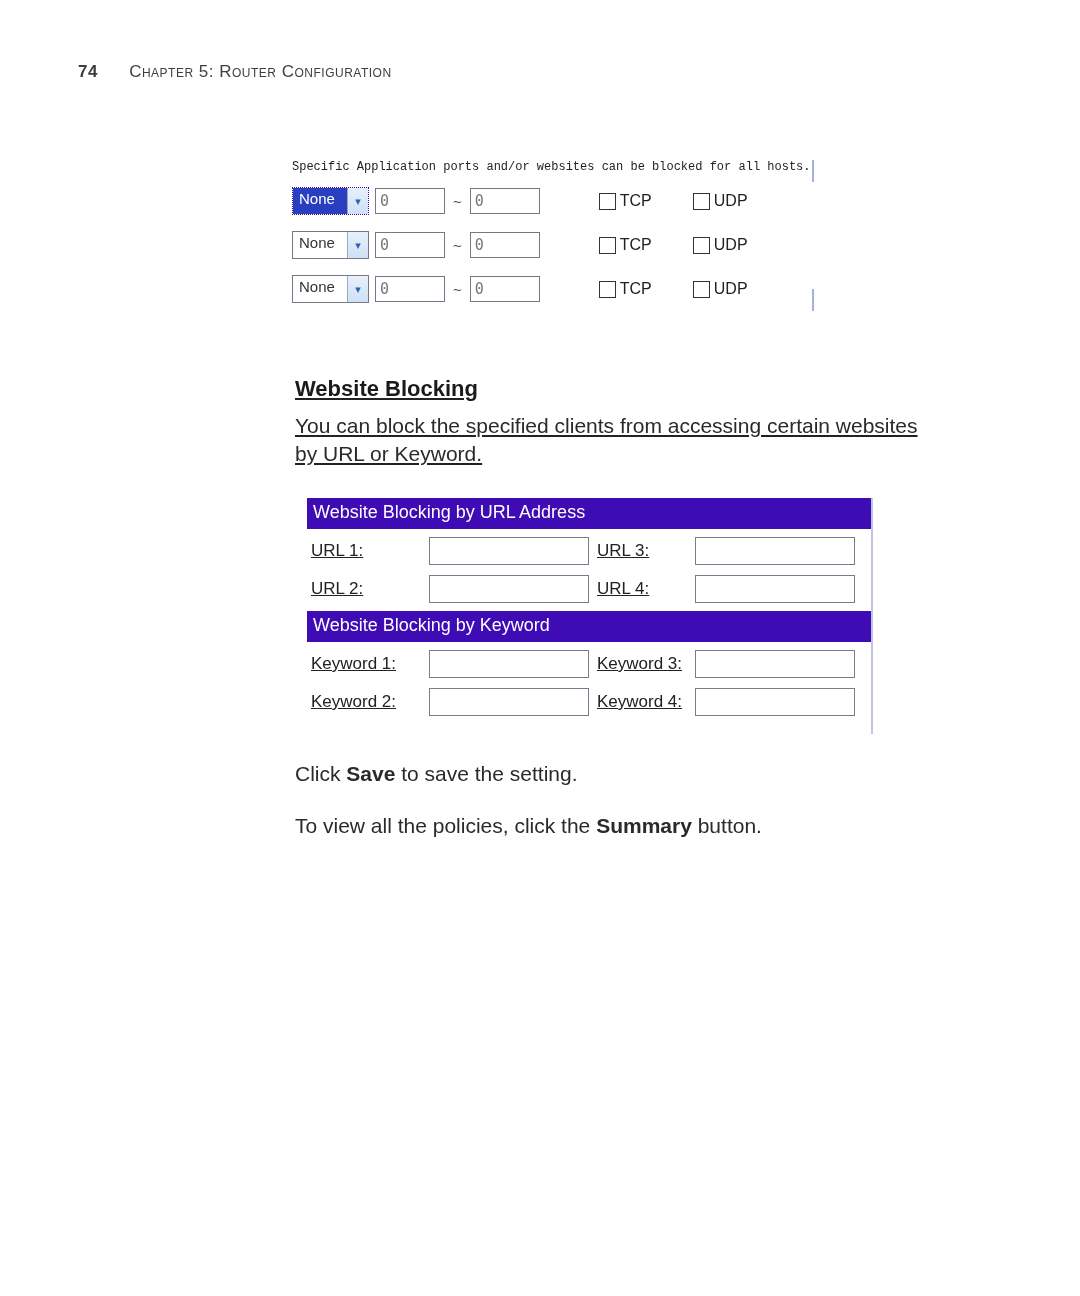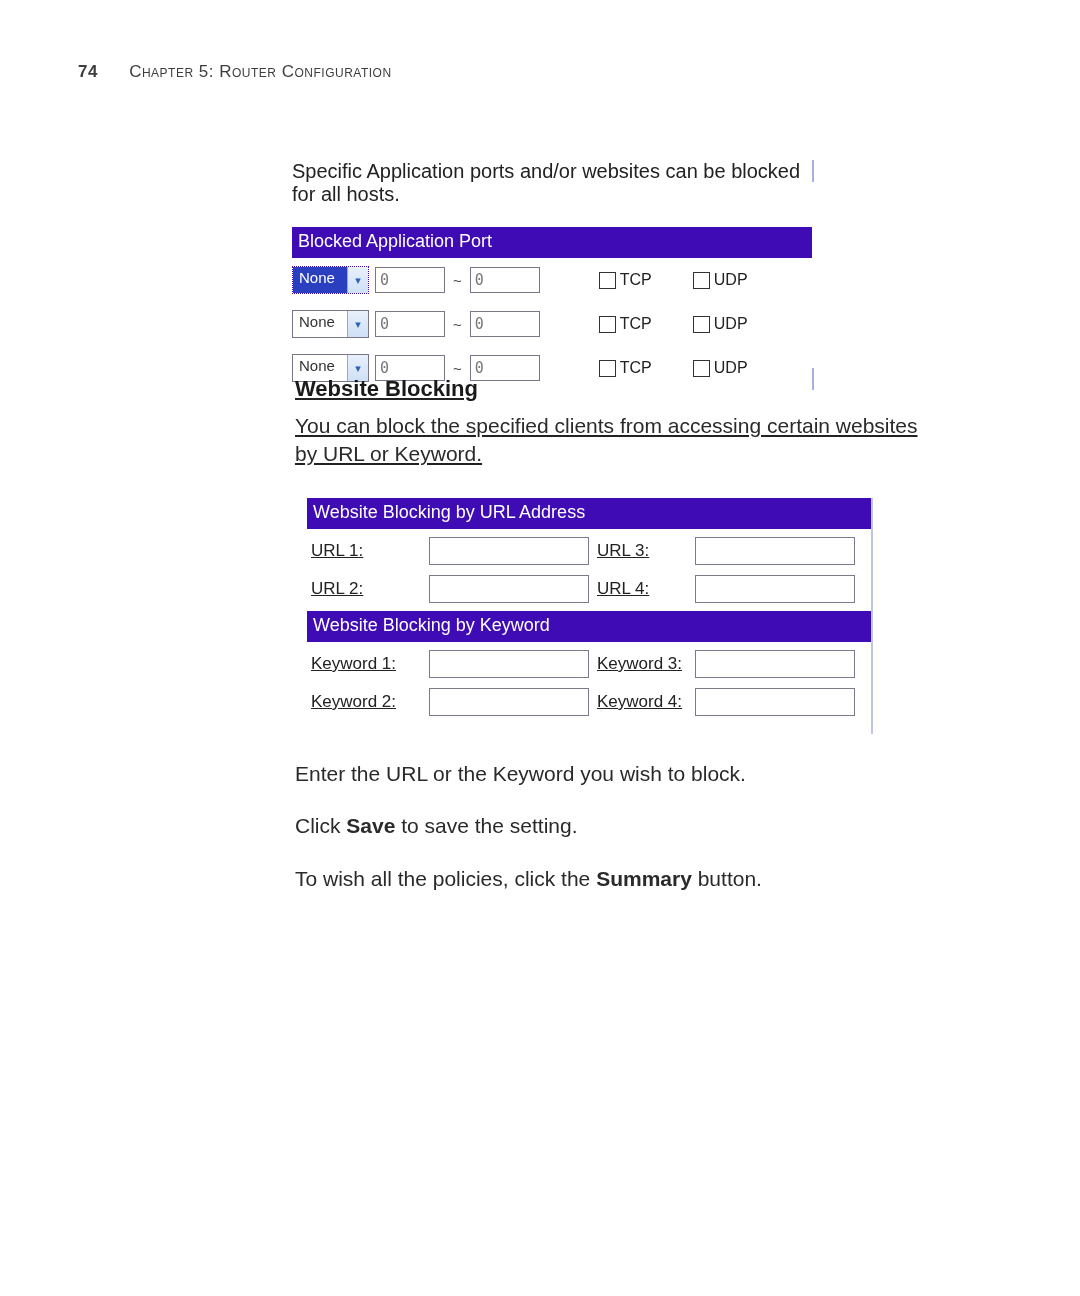--- a/index.html
+++ b/index.html
@@ -56,22 +56,23 @@
   .shot1 {
     position: absolute;
     left: 292px;
     top: 160px;
     width: 520px;
     font-family: Verdana, Arial, sans-serif;
     font-size: 16px;
   }
   .shot1 .intro {
     color: #222;
-    font-size: 20px;
-    margin-bottom: 21px;
+    font-size: 12px;
+    margin-bottom: 5px;
+    font-family: Liberation Mono, monospace;
   }
   .bar {
     background: #3e0bb4;
     color: #fff;
     font-size: 18px;
     padding: 4px 6px 6px 6px;
     font-weight: 500;
   }
   .port-row {
     display: flex;
@@ -170,21 +171,20 @@
 
   <div class="running-head">
     <span class="pnum">74</span>
     <span class="chap">Chapter 5: Router Configuration</span>
   </div>
 
   <div class="shot1">
     <span class="vline1"></span>
     <span class="vline2"></span>
     <div class="intro">Specific Application ports and/or websites can be blocked for all hosts.</div>
-    <div class="bar">Blocked Application Port</div>
 
     <div class="port-row">
       <span class="sel selA">
         <span class="seltxt">None</span>
         <span class="selbtn">▾</span>
       </span>
       <input class="pin" value="0" style="">
       <span class="tilde">~</span>
       <input class="pin" value="0" style="">
       <span class="cbx">
@@ -263,22 +263,21 @@
       <input class="tin" style="">
 
       <label>Keyword 2:</label>
       <input class="tin" style="">
       <label>Keyword 4:</label>
       <input class="tin" style="">
     </div>
   </div>
 
   <div class="body-col lower">
-    <p class="para">Enter the URL or the Keyword you wish to block.</p>
     <p class="para">
       <span>Click </span><b>Save</b><span> to save the setting.</span>
     </p>
     <p class="para">
-      <span>To wish all the policies, click the </span><b>Summary</b><span> button.</span>
+      <span>To view all the policies, click the </span><b>Summary</b><span> button.</span>
     </p>
   </div>
 
 </div>
 
 </body></html>

